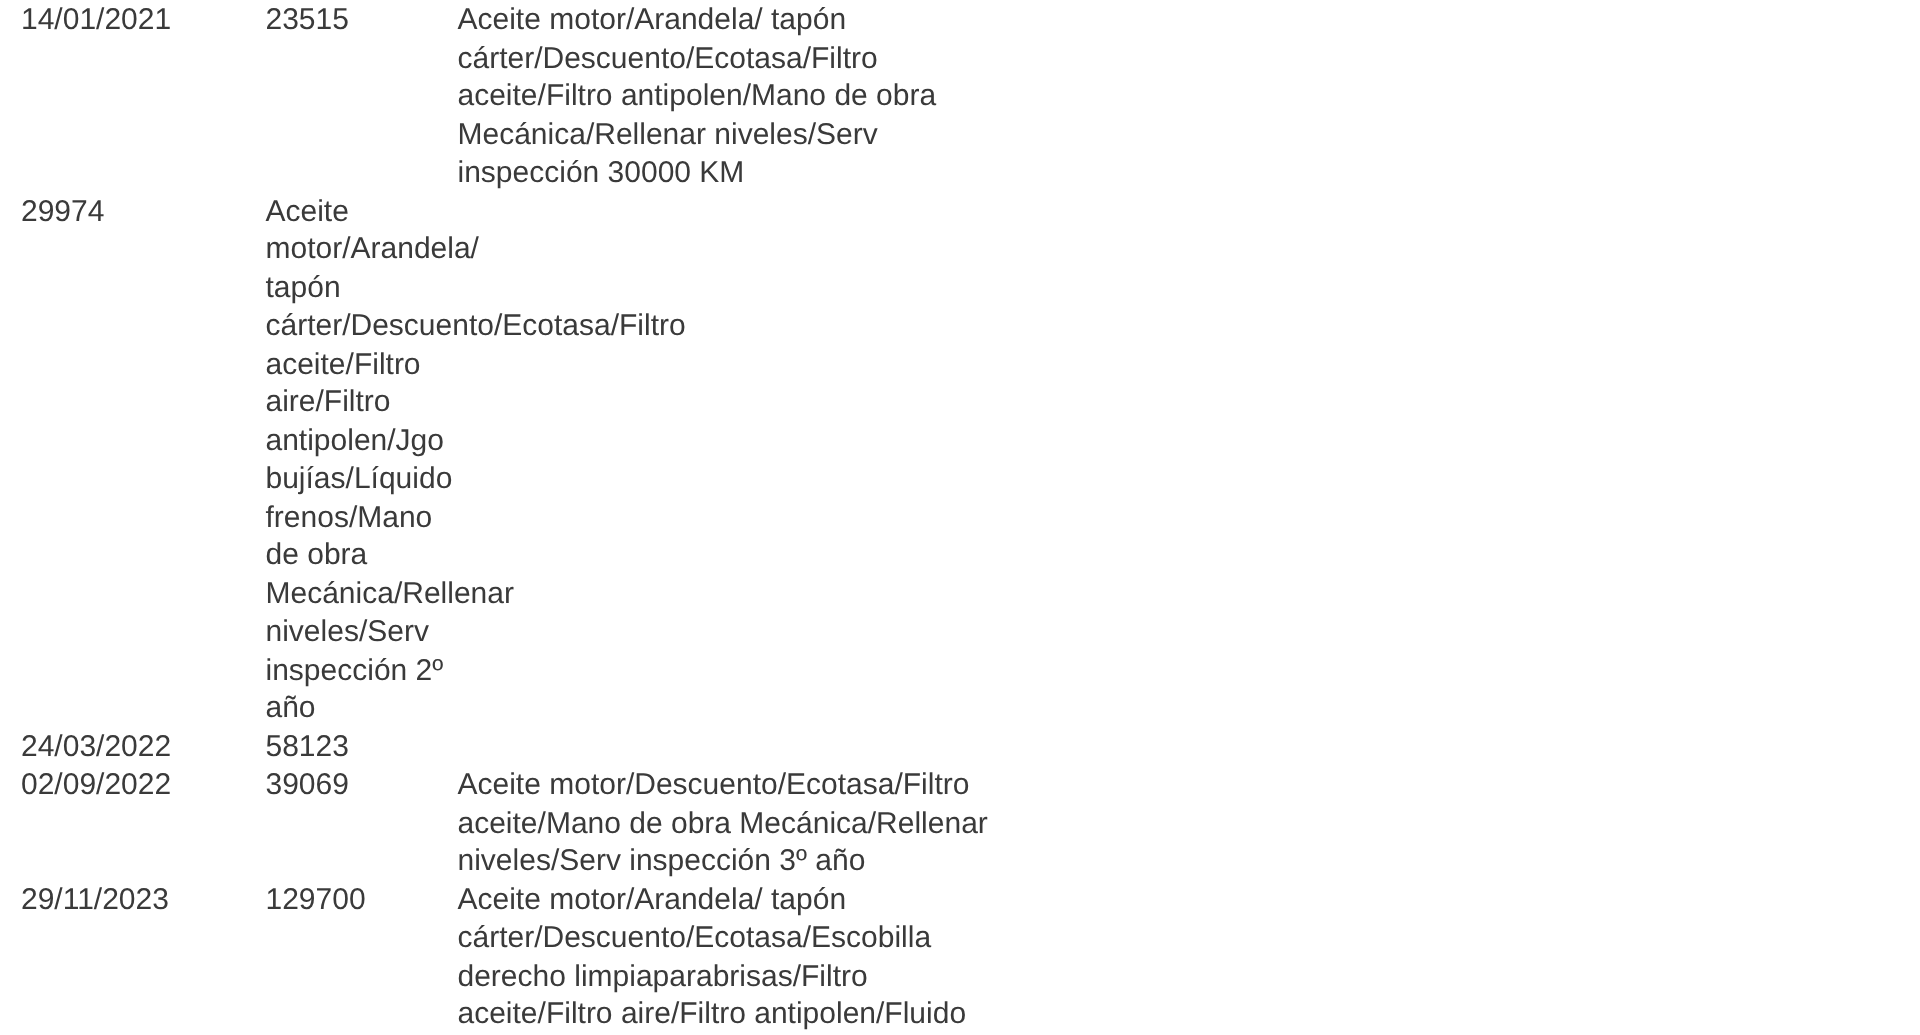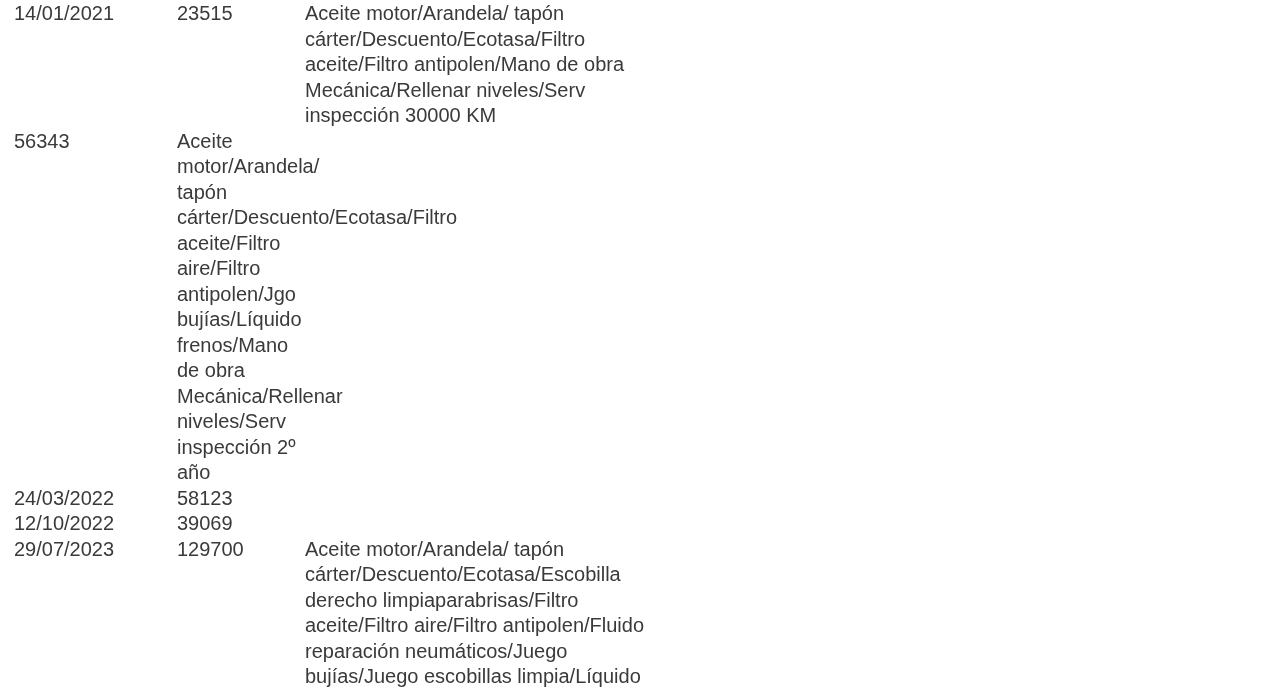--- a/index.html
+++ b/index.html
@@ -44,41 +44,44 @@
     <div class="cell">14/01/2021</div>
     <div class="cell">23515</div>
     <div class="cell">Aceite motor/Arandela/ tapón
 cárter/Descuento/Ecotasa/Filtro
 aceite/Filtro antipolen/Mano de obra
 Mecánica/Rellenar niveles/Serv
 inspección 30000 KM</div>
   </div>
 
   <div class="row">
-    <div class="cell">56343</div>
+    <div class="cell">29974</div>
     <div class="cell">Aceite motor/Arandela/ tapón
 cárter/Descuento/Ecotasa/Filtro
 aceite/Filtro aire/Filtro antipolen/Jgo
 bujías/Líquido frenos/Mano de obra
 Mecánica/Rellenar niveles/Serv
 inspección 2º año</div>
   </div>
 
   <div class="row">
     <div class="cell">24/03/2022</div>
     <div class="cell">58123</div>
   </div>
 
   <div class="row">
-    <div class="cell">12/10/2022</div>
+    <div class="cell">02/09/2022</div>
     <div class="cell">39069</div>
+    <div class="cell">Aceite motor/Descuento/Ecotasa/Filtro
+aceite/Mano de obra Mecánica/Rellenar
+niveles/Serv inspección 3º año</div>
   </div>
 
   <div class="row">
-    <div class="cell">29/07/2023</div>
+    <div class="cell">29/11/2023</div>
     <div class="cell">129700</div>
     <div class="cell">Aceite motor/Arandela/ tapón
 cárter/Descuento/Ecotasa/Escobilla
 derecho limpiaparabrisas/Filtro
 aceite/Filtro aire/Filtro antipolen/Fluido
 reparación neumáticos/Juego
 bujías/Juego escobillas limpia/Líquido
 frenos/Mano de obra Mecánica/Pastillas
 freno trasero/Rellenar niveles/Servicio
 inspección 4º año</div>

